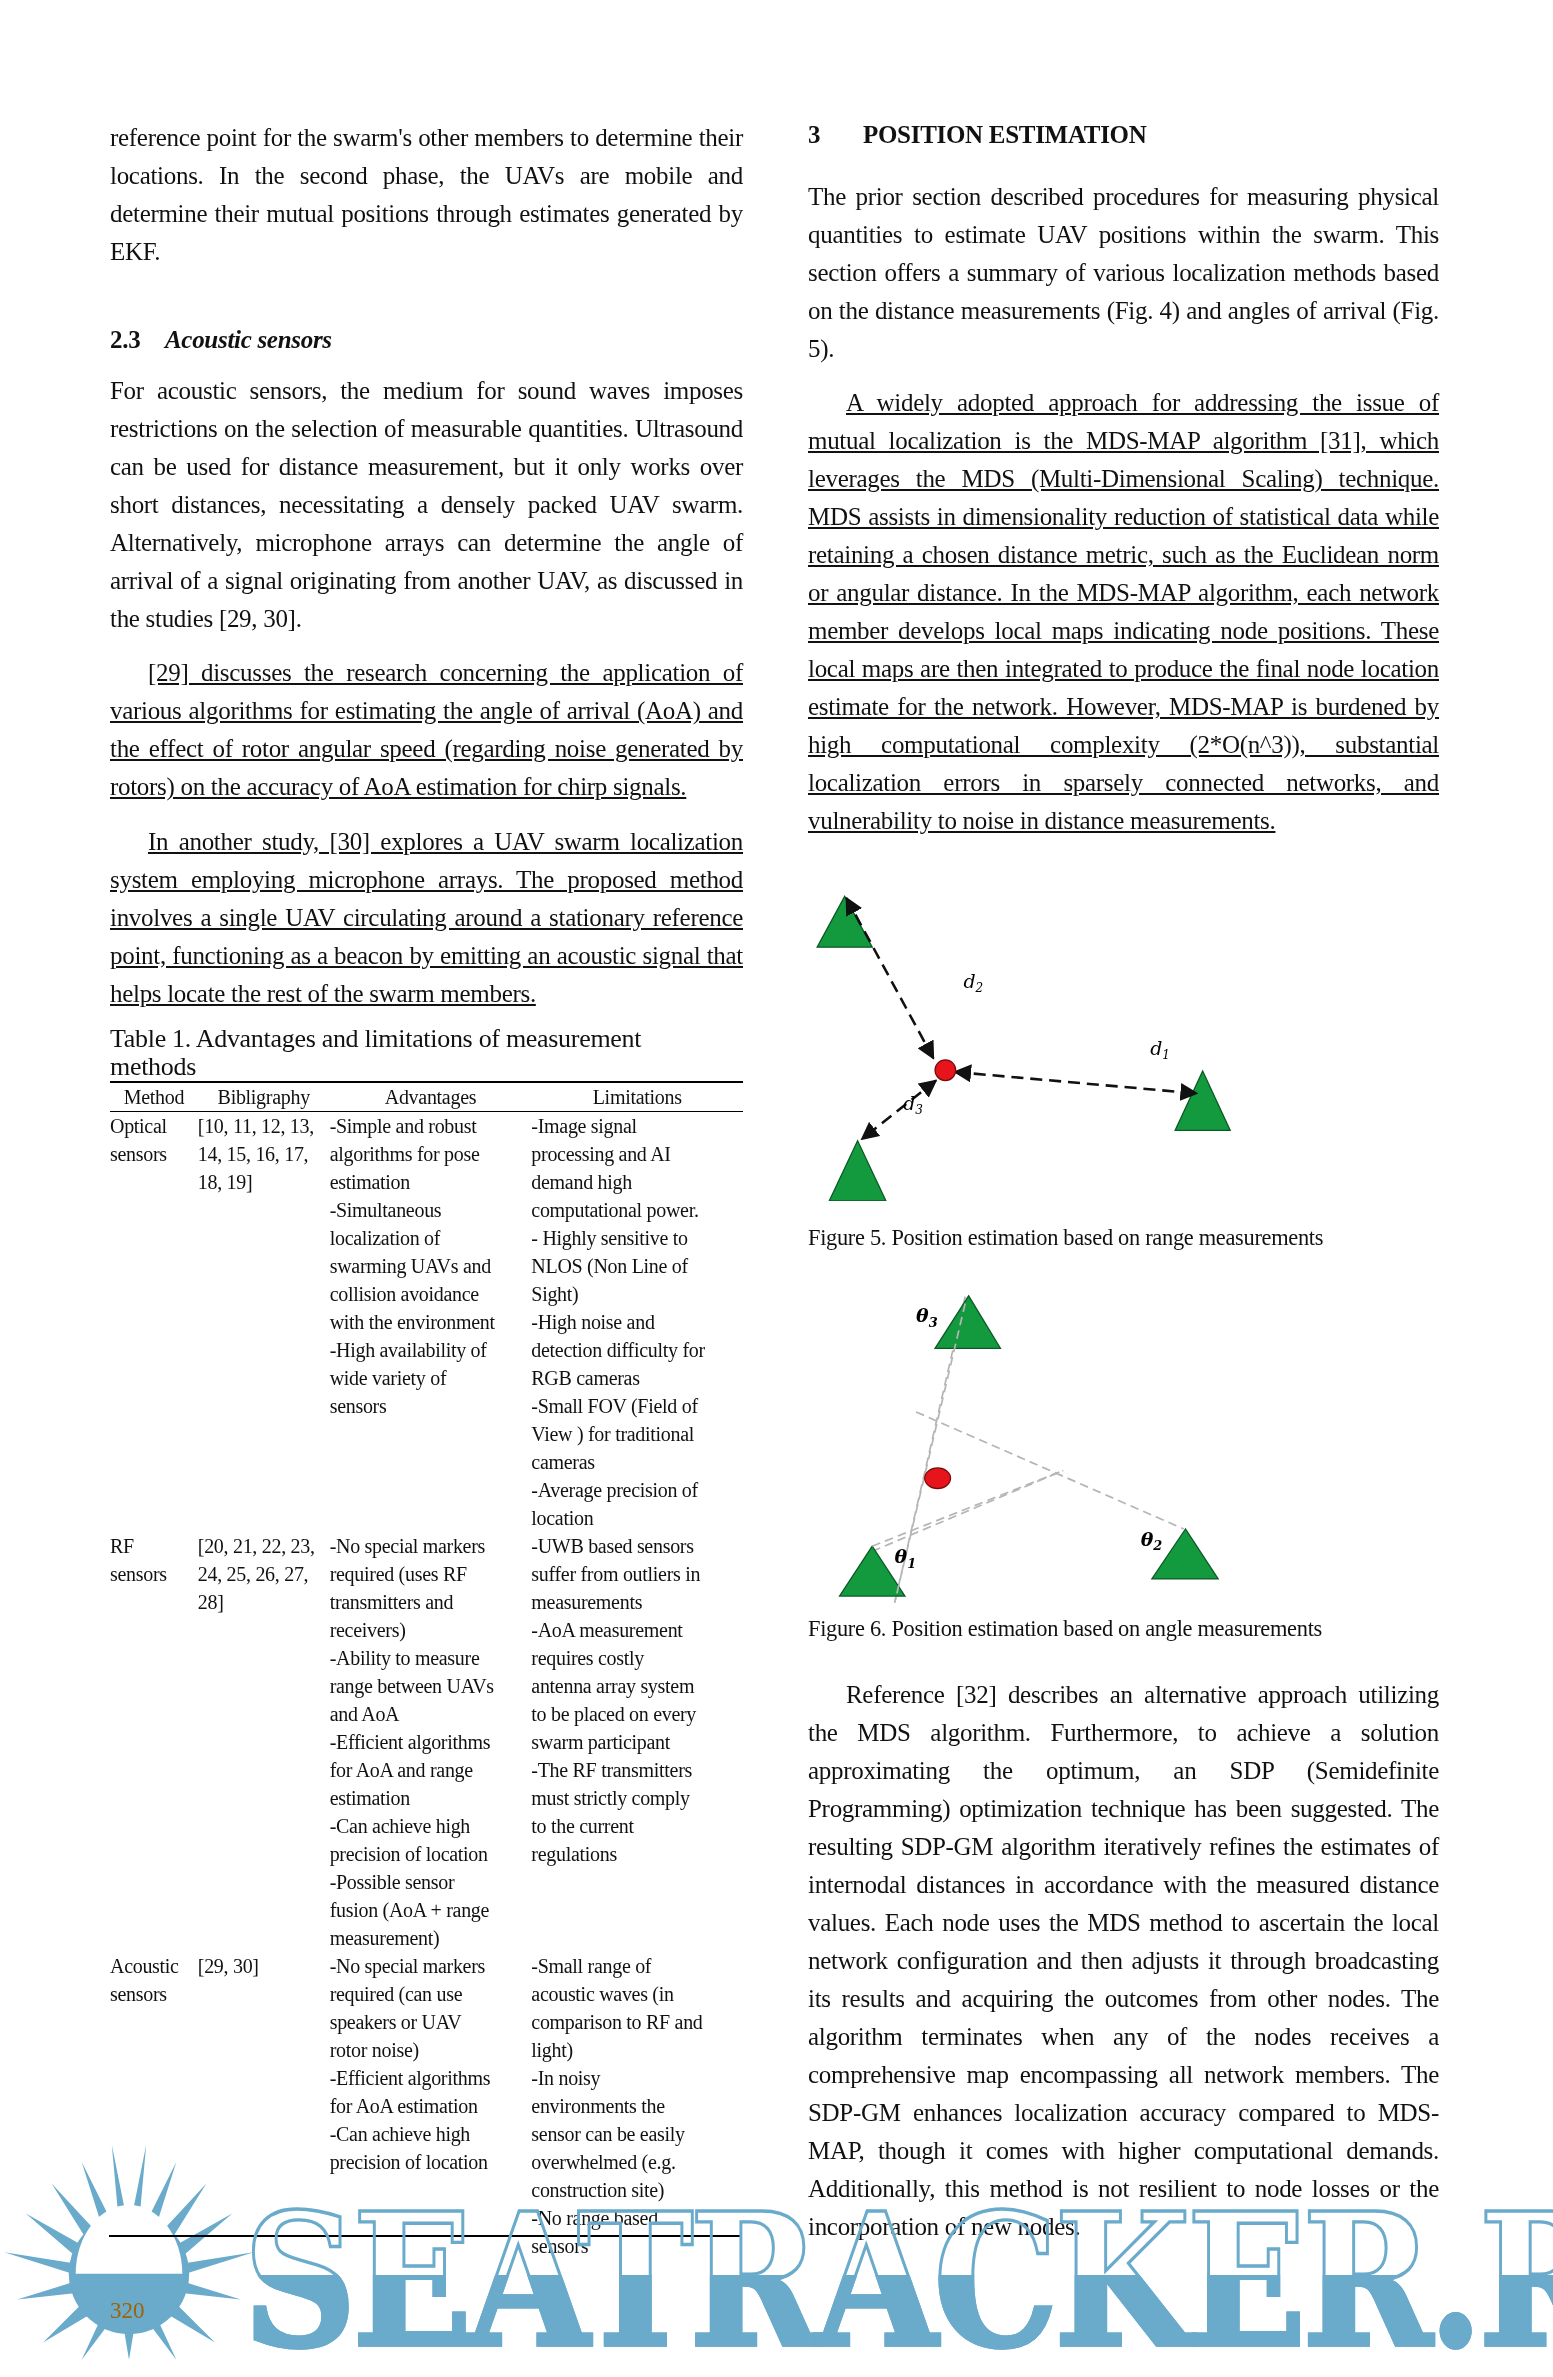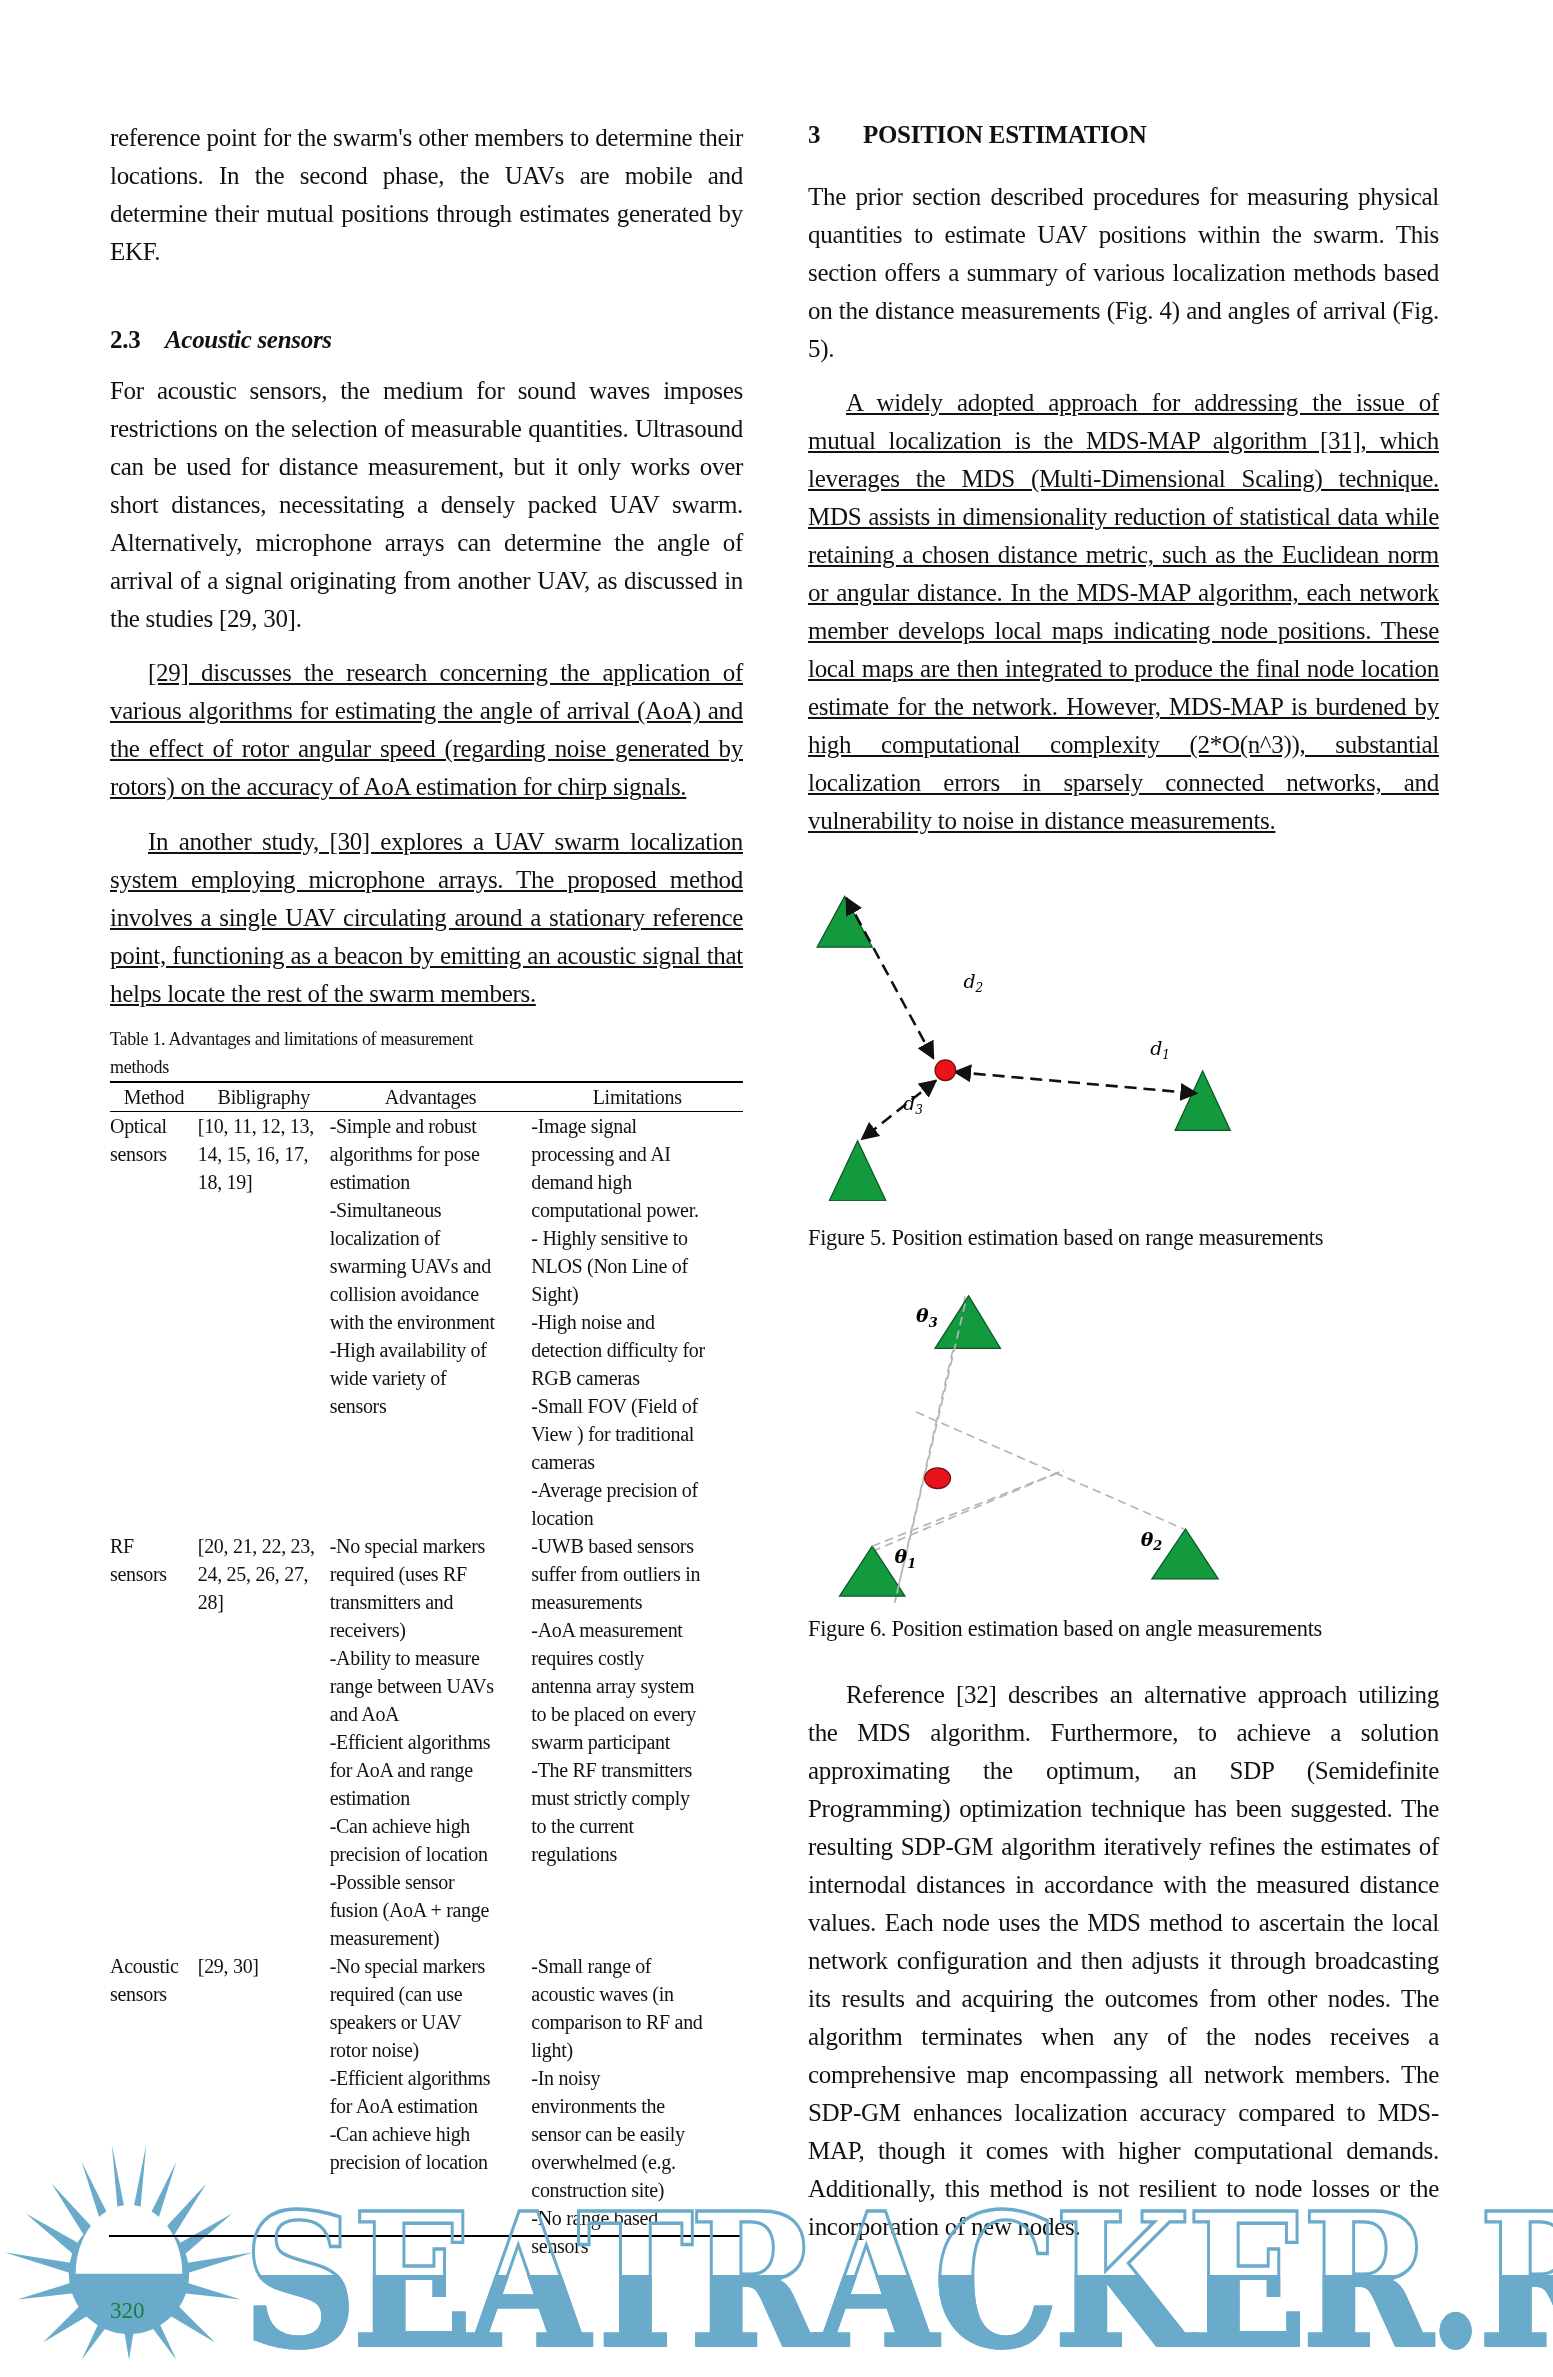--- a/index.html
+++ b/index.html
@@ -21,40 +21,40 @@
     p + p.body { margin-top: 16.4px; text-decoration: underline; }
 
     .heading { font-size: 25px; line-height: 31px; margin: 0; letter-spacing: -0.3px; }
     .heading .num { display: inline-block; width: 55px; }
     .heading.sub .title { font-style: italic; }
 
     .spacer-lg { height: 53px; }
     .spacer-md { height: 17px; }
 
     
-    .table-caption { font-size: 18px; line-height: 28px; margin: 0; letter-spacing: -0.3px; }
+    .table-caption { font-size: 26px; line-height: 28px; margin: 0; letter-spacing: -0.3px; }
     table.meas {
       width: 633px; border-collapse: collapse; font-size: 20px; line-height: 28px;
       letter-spacing: -0.3px;
     }
     table.meas th { font-weight: normal; text-align: center; padding: 0; }
     table.meas thead tr { border-top: 2.6px solid #000; border-bottom: 1.7px solid #000; }
     table.meas tbody tr:last-child { border-bottom: 0; }
     table.meas td { vertical-align: top; padding: 0; }
     .c1 { width: 88px; }
     .c2 { width: 132px; }
     .c3 { width: 202px; }
     .c4 { width: 212px; }
     .cell-lines span { display: block; white-space: nowrap; }
 
     .footer-rule {
       position: absolute; left: 109px; top: 2235px; width: 633px; height: 1.7px; background: #000;
     }
     .page-number {
-      position: absolute; left: 110px; top: 2298px; font-size: 23px; color: #15803d;
+      position: absolute; left: 110px; top: 2298px; font-size: 23px; color: #a16207;
       z-index: 5;
     }
 
     
     .figure { position: relative; }
     .fig-caption { font-size: 22.4px; line-height: 28px; margin: 0; letter-spacing: -0.3px; }
     svg text { font-family: "DejaVu Serif", serif; font-style: italic; }
 
     
     .watermark { position: absolute; left: 0; top: 2188px; width: 1553px; height: 190px; pointer-events: none; }

